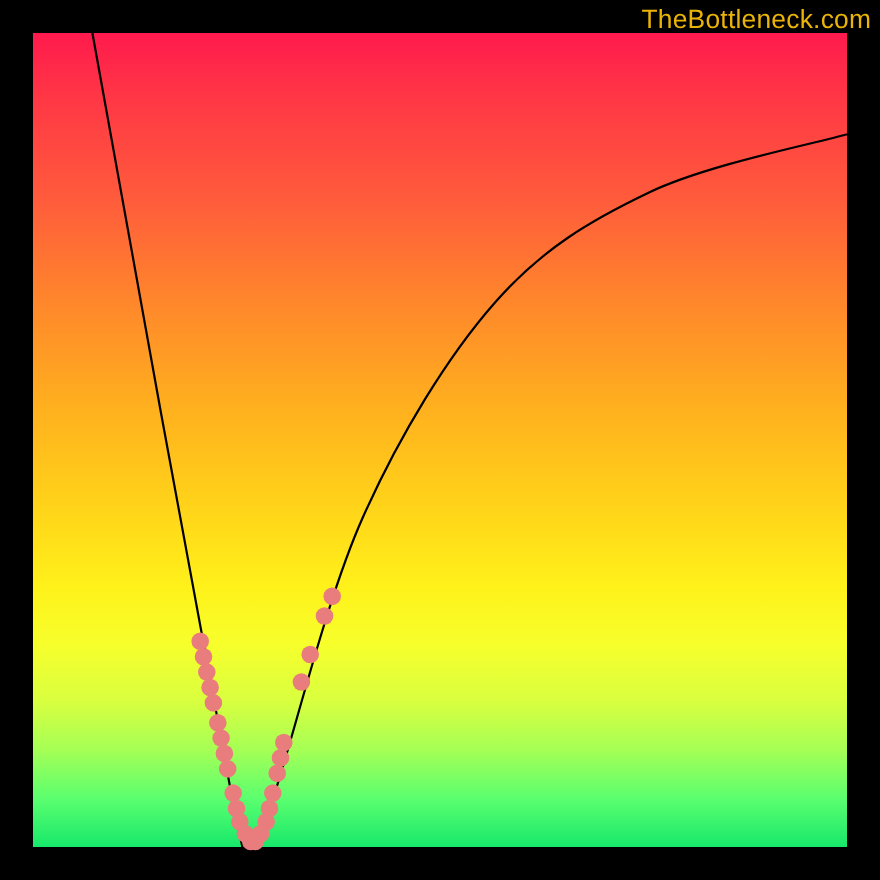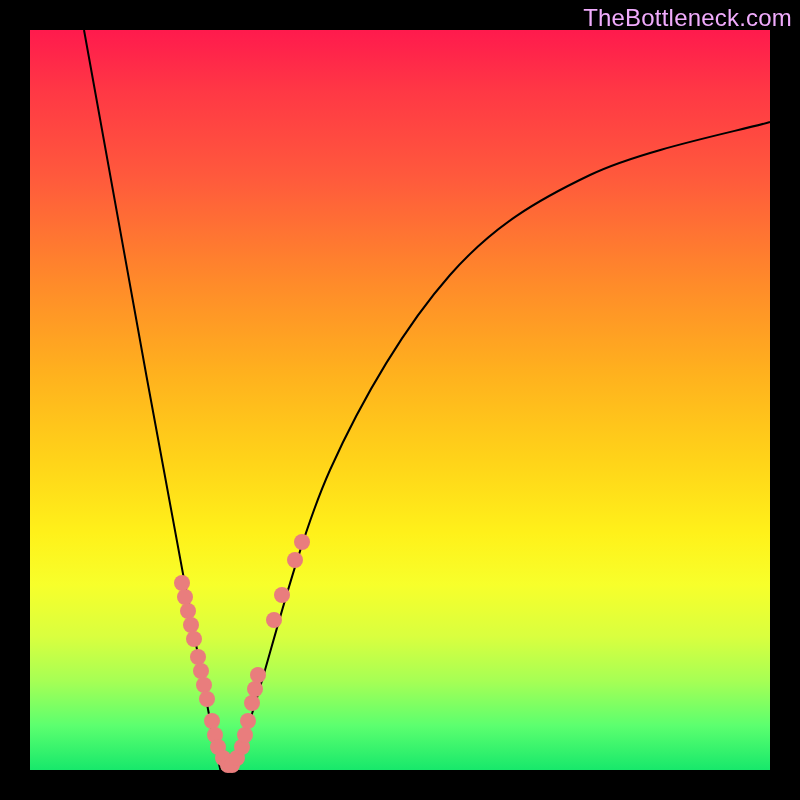--- a/index.html
+++ b/index.html
@@ -36,21 +36,21 @@
       #d9ff3f 82%,
       #a6ff55 88%,
       #5cff6f 94%,
       #17e86b 100%
     );
   }
   .watermark {
     position: absolute;
     top: 4px;
     right: 8px;
-    color: #f0abfc;
+    color: #eab308;
     font-size: 24px;
     font-weight: 500;
     letter-spacing: 0.2px;
     pointer-events: none;
   }
   svg.curve-layer {
     position: absolute;
     left: 0;
     top: 0;
     width: 740px;

